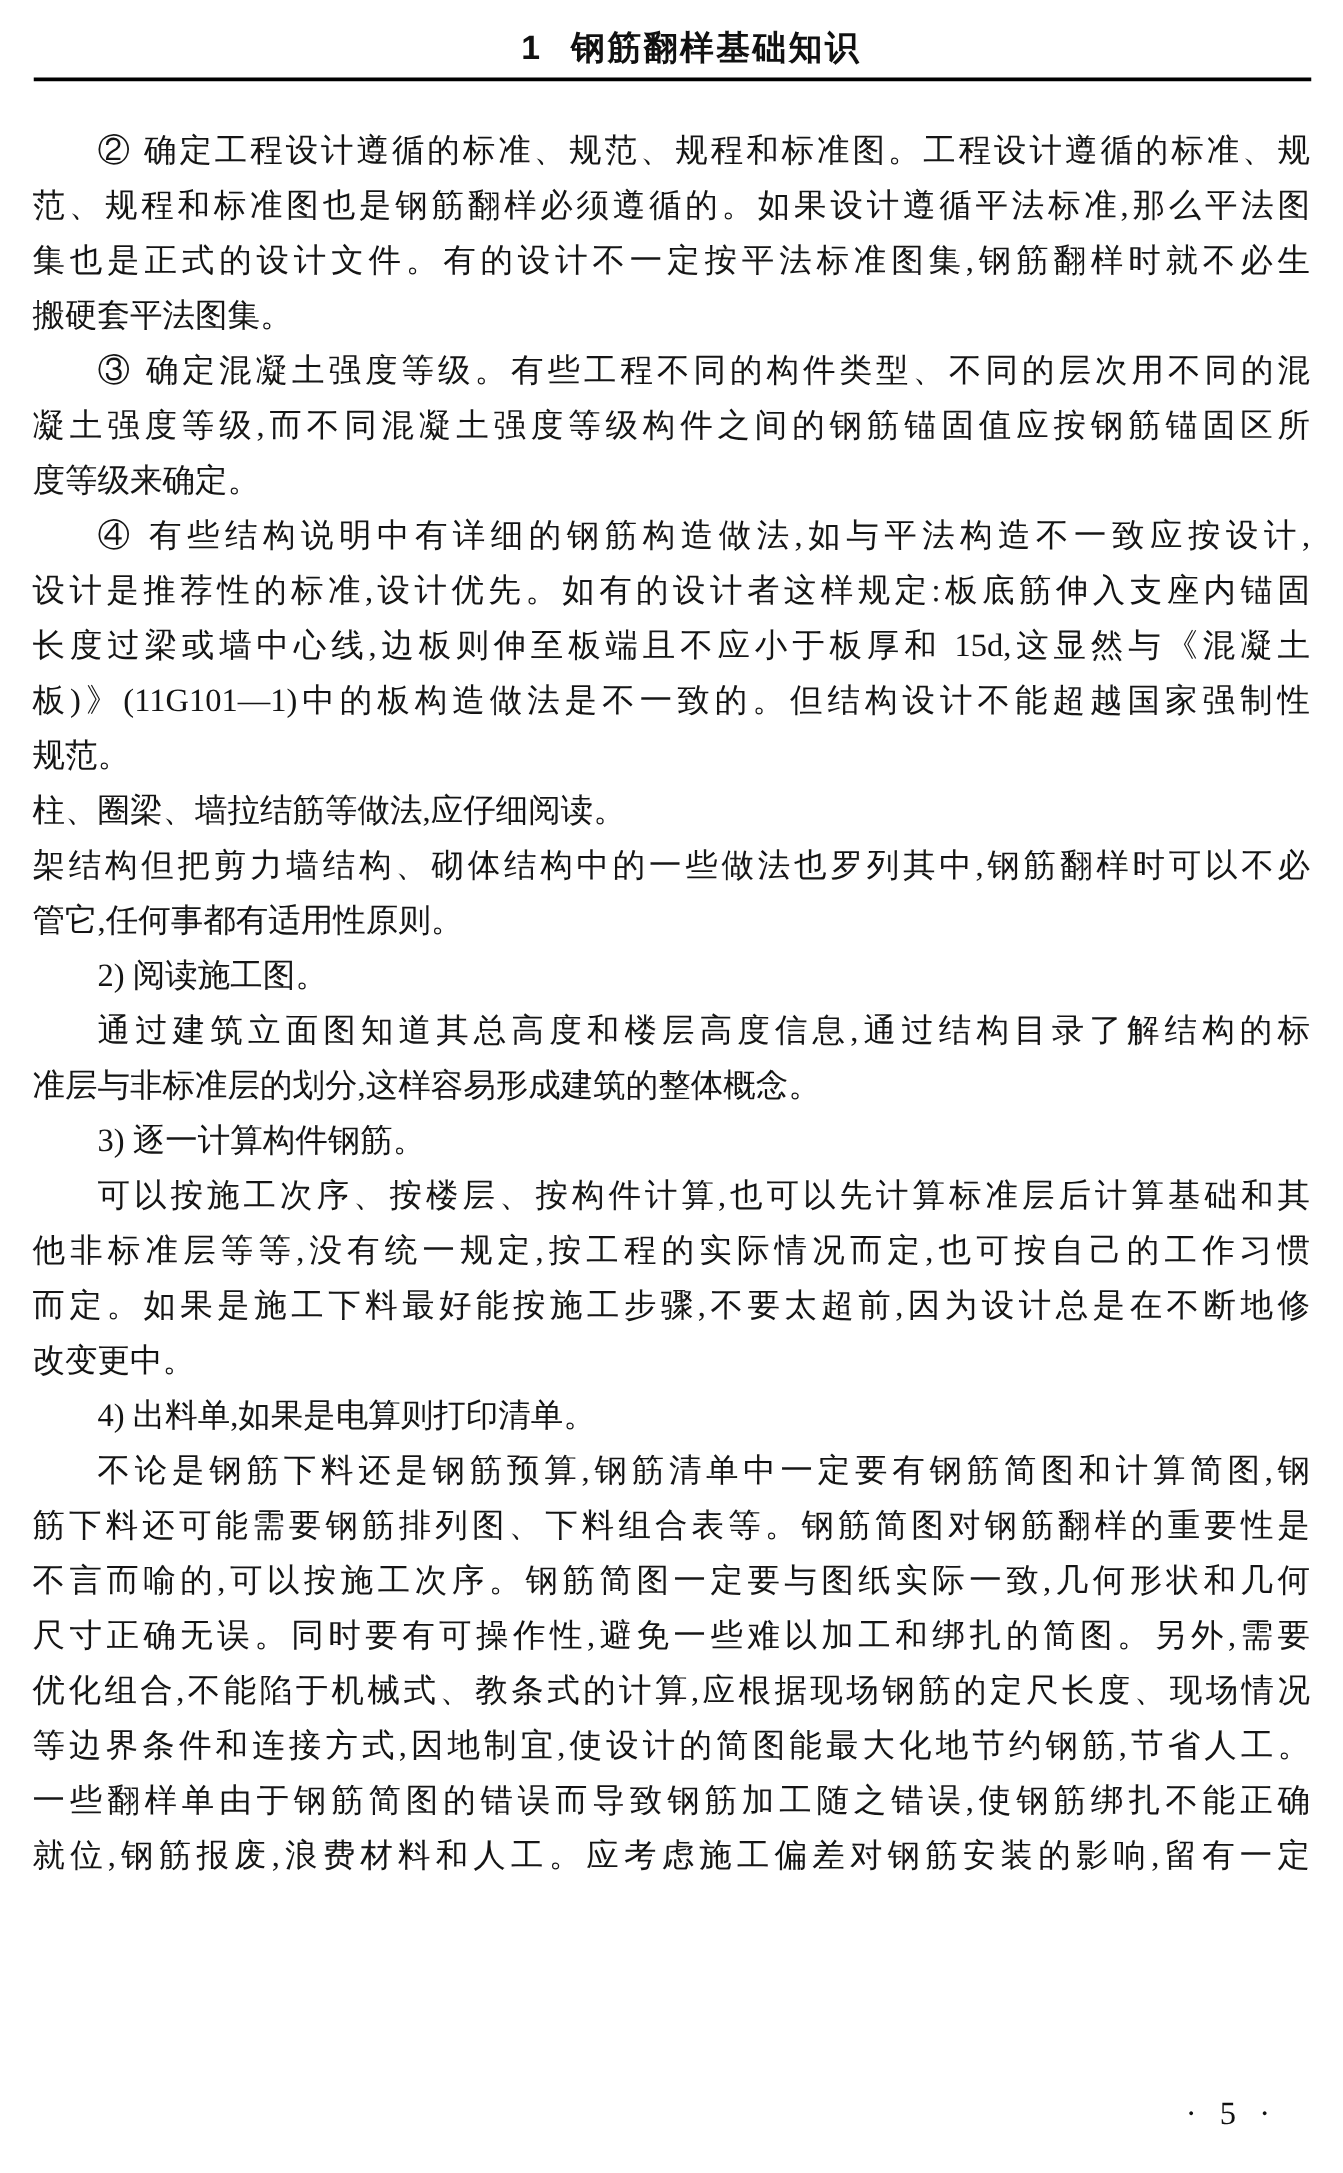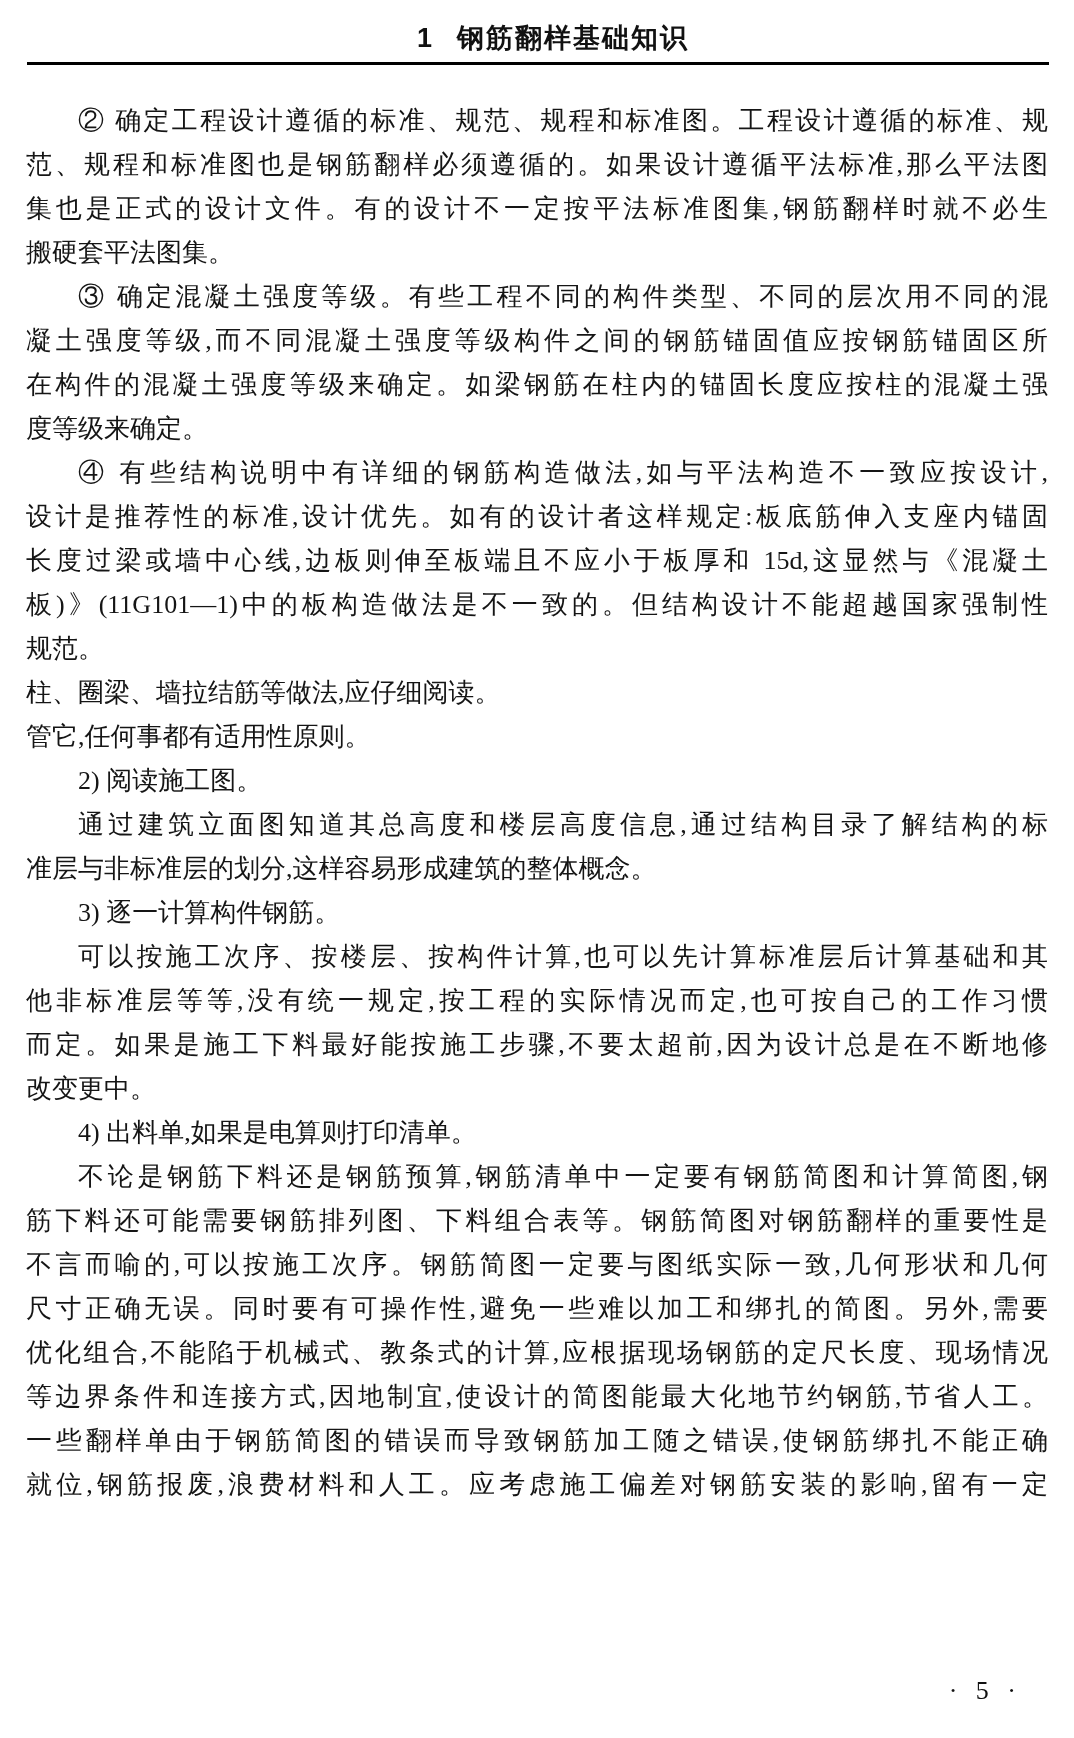--- a/index.html
+++ b/index.html
@@ -71,31 +71,31 @@
 
 <div class="body-text">
 
   <div class="ln first">② 确定工程设计遵循的标准、规范、规程和标准图。工程设计遵循的标准、规</div>
   <div class="ln">范、规程和标准图也是钢筋翻样必须遵循的。如果设计遵循平法标准,那么平法图</div>
   <div class="ln">集也是正式的设计文件。有的设计不一定按平法标准图集,钢筋翻样时就不必生</div>
   <div class="ln last">搬硬套平法图集。</div>
 
   <div class="ln first">③ 确定混凝土强度等级。有些工程不同的构件类型、不同的层次用不同的混</div>
   <div class="ln">凝土强度等级,而不同混凝土强度等级构件之间的钢筋锚固值应按钢筋锚固区所</div>
-  <div class="ln">在构件的混凝土强度等级来确定。如梁钢筋在柱内的锚固长度应按柱的混凝土强</div>
   <div class="ln last">度等级来确定。</div>
 
   <div class="ln first">④ 有些结构说明中有详细的钢筋构造做法,如与平法构造不一致应按设计,</div>
   <div class="ln">设计是推荐性的标准,设计优先。如有的设计者这样规定:板底筋伸入支座内锚固</div>
   <div class="ln">长度过梁或墙中心线,边板则伸至板端且不应小于板厚和 15d,这显然与《混凝土</div>
   <div class="ln">板)》(11G101—1)中的板构造做法是不一致的。但结构设计不能超越国家强制性</div>
   <div class="ln last">规范。</div>
 
   <div class="ln last">柱、圈梁、墙拉结筋等做法,应仔细阅读。</div>
 
+  <div class="ln">架结构但把剪力墙结构、砌体结构中的一些做法也罗列其中,钢筋翻样时可以不必</div>
   <div class="ln last">管它,任何事都有适用性原则。</div>
 
   <div class="ln first last">2) 阅读施工图。</div>
 
   <div class="ln first">通过建筑立面图知道其总高度和楼层高度信息,通过结构目录了解结构的标</div>
   <div class="ln last">准层与非标准层的划分,这样容易形成建筑的整体概念。</div>
 
   <div class="ln first last">3) 逐一计算构件钢筋。</div>
 
   <div class="ln first">可以按施工次序、按楼层、按构件计算,也可以先计算标准层后计算基础和其</div>

